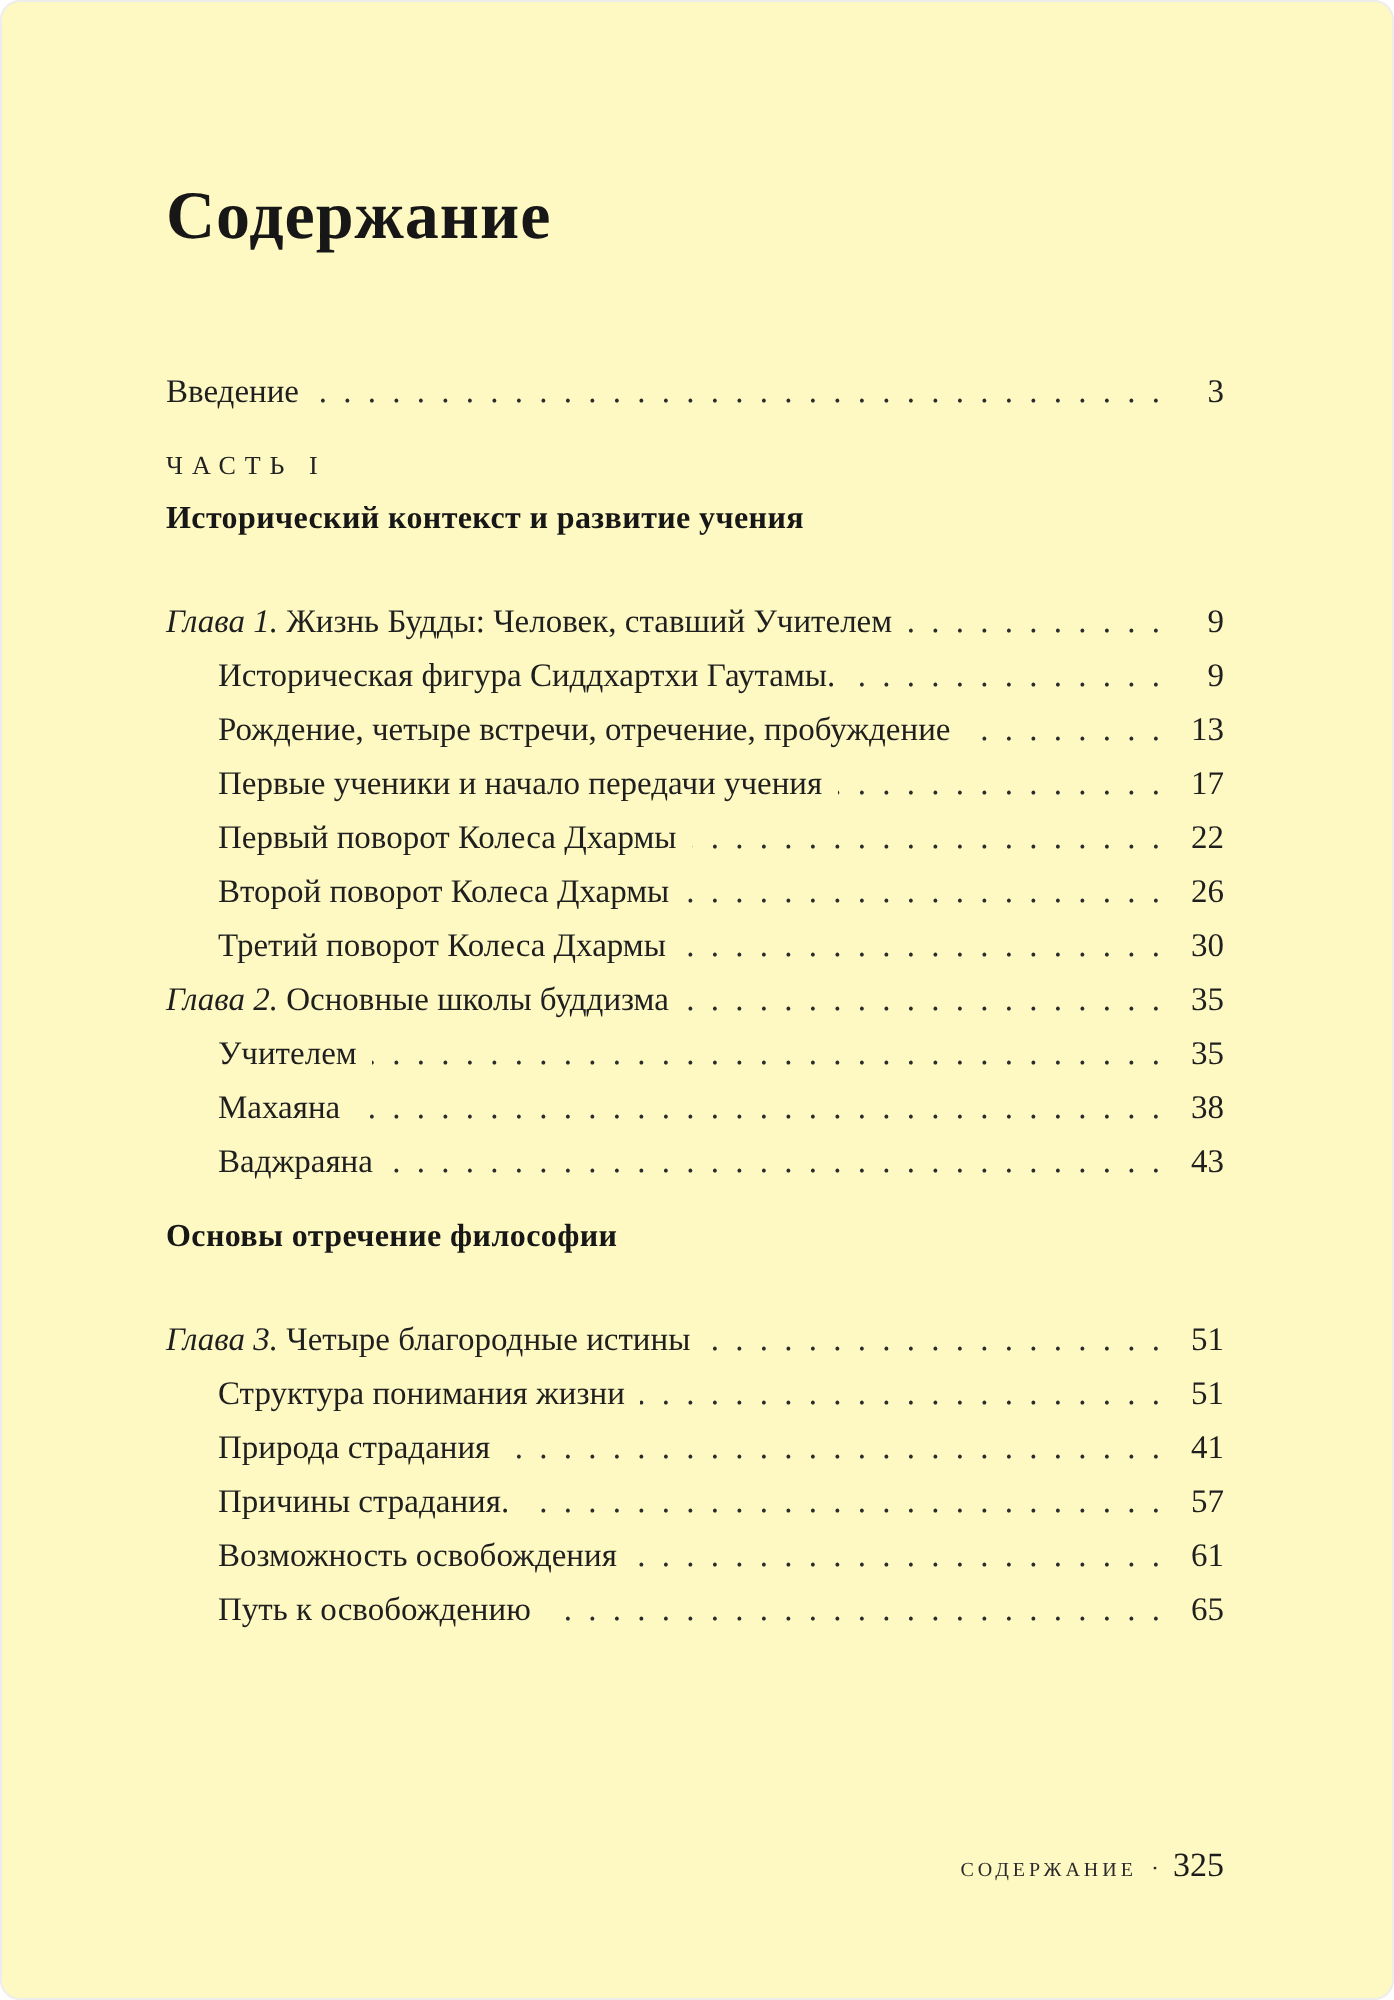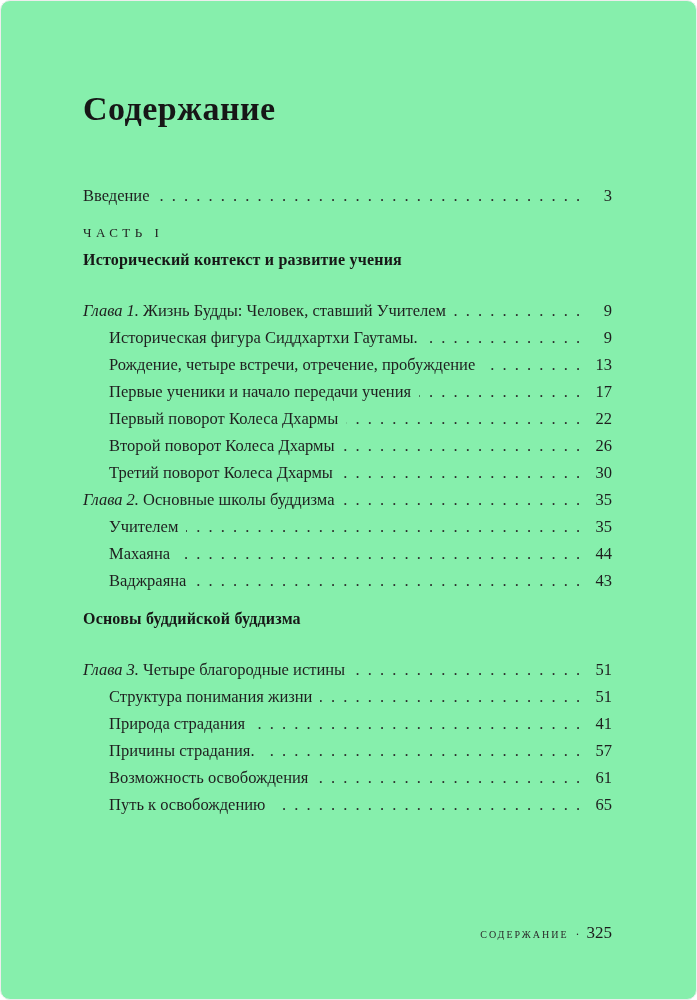--- a/index.html
+++ b/index.html
@@ -9,21 +9,21 @@
   }
   body {
     width: 697px;
     font-family: "Liberation Serif", "DejaVu Serif", serif;
     color: #1c1c1c;
   }
   .book-page {
     box-sizing: border-box;
     width: 697px;
     min-height: 1000px;
-    background: #86efac;
+    background: #fef9c3;
     border: 1px solid #ededed;
     border-radius: 10px;
     padding: 88px 84px 56px 82px;
     display: flex;
     flex-direction: column;
   }
   .title {
     font-size: 34px;
     font-weight: 600;
     letter-spacing: 0.5px;
@@ -154,30 +154,30 @@
           <span class="toc-page">35</span>
         </div>
         <div class="toc-row sub">
           <span class="toc-text">Учителем</span>
           <span class="leader">.&nbsp;.&nbsp;.&nbsp;.&nbsp;.&nbsp;.&nbsp;.&nbsp;.&nbsp;.&nbsp;.&nbsp;.&nbsp;.&nbsp;.&nbsp;.&nbsp;.&nbsp;.&nbsp;.&nbsp;.&nbsp;.&nbsp;.&nbsp;.&nbsp;.&nbsp;.&nbsp;.&nbsp;.&nbsp;.&nbsp;.&nbsp;.&nbsp;.&nbsp;.&nbsp;.&nbsp;.&nbsp;.&nbsp;.&nbsp;.&nbsp;.&nbsp;.&nbsp;.&nbsp;.&nbsp;.&nbsp;.&nbsp;.&nbsp;.&nbsp;.&nbsp;.&nbsp;.&nbsp;.&nbsp;.&nbsp;.&nbsp;.&nbsp;.&nbsp;.&nbsp;.&nbsp;.&nbsp;.&nbsp;.&nbsp;.&nbsp;.&nbsp;.&nbsp;.&nbsp;.&nbsp;.&nbsp;.&nbsp;.&nbsp;.&nbsp;.&nbsp;.&nbsp;.&nbsp;.&nbsp;.&nbsp;</span>
           <span class="toc-page">35</span>
         </div>
         <div class="toc-row sub">
           <span class="toc-text">Махаяна</span>
           <span class="leader">.&nbsp;.&nbsp;.&nbsp;.&nbsp;.&nbsp;.&nbsp;.&nbsp;.&nbsp;.&nbsp;.&nbsp;.&nbsp;.&nbsp;.&nbsp;.&nbsp;.&nbsp;.&nbsp;.&nbsp;.&nbsp;.&nbsp;.&nbsp;.&nbsp;.&nbsp;.&nbsp;.&nbsp;.&nbsp;.&nbsp;.&nbsp;.&nbsp;.&nbsp;.&nbsp;.&nbsp;.&nbsp;.&nbsp;.&nbsp;.&nbsp;.&nbsp;.&nbsp;.&nbsp;.&nbsp;.&nbsp;.&nbsp;.&nbsp;.&nbsp;.&nbsp;.&nbsp;.&nbsp;.&nbsp;.&nbsp;.&nbsp;.&nbsp;.&nbsp;.&nbsp;.&nbsp;.&nbsp;.&nbsp;.&nbsp;.&nbsp;.&nbsp;.&nbsp;.&nbsp;.&nbsp;.&nbsp;.&nbsp;.&nbsp;.&nbsp;.&nbsp;.&nbsp;.&nbsp;.&nbsp;.&nbsp;</span>
-          <span class="toc-page">44</span>
+          <span class="toc-page">38</span>
         </div>
         <div class="toc-row sub">
           <span class="toc-text">Ваджраяна</span>
           <span class="leader">.&nbsp;.&nbsp;.&nbsp;.&nbsp;.&nbsp;.&nbsp;.&nbsp;.&nbsp;.&nbsp;.&nbsp;.&nbsp;.&nbsp;.&nbsp;.&nbsp;.&nbsp;.&nbsp;.&nbsp;.&nbsp;.&nbsp;.&nbsp;.&nbsp;.&nbsp;.&nbsp;.&nbsp;.&nbsp;.&nbsp;.&nbsp;.&nbsp;.&nbsp;.&nbsp;.&nbsp;.&nbsp;.&nbsp;.&nbsp;.&nbsp;.&nbsp;.&nbsp;.&nbsp;.&nbsp;.&nbsp;.&nbsp;.&nbsp;.&nbsp;.&nbsp;.&nbsp;.&nbsp;.&nbsp;.&nbsp;.&nbsp;.&nbsp;.&nbsp;.&nbsp;.&nbsp;.&nbsp;.&nbsp;.&nbsp;.&nbsp;.&nbsp;.&nbsp;.&nbsp;.&nbsp;.&nbsp;.&nbsp;.&nbsp;.&nbsp;.&nbsp;.&nbsp;.&nbsp;.&nbsp;.&nbsp;</span>
           <span class="toc-page">43</span>
         </div>
       </section>
       <section class="part">
-        <div class="part-title">Основы буддийской буддизма</div>
+        <div class="part-title">Основы отречение философии</div>
         <div class="toc-row">
           <span class="toc-text"><span class="prefix">Глава 3.</span> Четыре благородные истины</span>
           <span class="leader">.&nbsp;.&nbsp;.&nbsp;.&nbsp;.&nbsp;.&nbsp;.&nbsp;.&nbsp;.&nbsp;.&nbsp;.&nbsp;.&nbsp;.&nbsp;.&nbsp;.&nbsp;.&nbsp;.&nbsp;.&nbsp;.&nbsp;.&nbsp;.&nbsp;.&nbsp;.&nbsp;.&nbsp;.&nbsp;.&nbsp;.&nbsp;.&nbsp;.&nbsp;.&nbsp;.&nbsp;.&nbsp;.&nbsp;.&nbsp;.&nbsp;.&nbsp;.&nbsp;.&nbsp;.&nbsp;.&nbsp;.&nbsp;.&nbsp;.&nbsp;.&nbsp;.&nbsp;.&nbsp;.&nbsp;.&nbsp;.&nbsp;.&nbsp;.&nbsp;.&nbsp;.&nbsp;.&nbsp;.&nbsp;.&nbsp;.&nbsp;.&nbsp;.&nbsp;.&nbsp;.&nbsp;.&nbsp;.&nbsp;.&nbsp;.&nbsp;.&nbsp;.&nbsp;.&nbsp;.&nbsp;.&nbsp;</span>
           <span class="toc-page">51</span>
         </div>
         <div class="toc-row sub">
           <span class="toc-text">Структура понимания жизни</span>
           <span class="leader">.&nbsp;.&nbsp;.&nbsp;.&nbsp;.&nbsp;.&nbsp;.&nbsp;.&nbsp;.&nbsp;.&nbsp;.&nbsp;.&nbsp;.&nbsp;.&nbsp;.&nbsp;.&nbsp;.&nbsp;.&nbsp;.&nbsp;.&nbsp;.&nbsp;.&nbsp;.&nbsp;.&nbsp;.&nbsp;.&nbsp;.&nbsp;.&nbsp;.&nbsp;.&nbsp;.&nbsp;.&nbsp;.&nbsp;.&nbsp;.&nbsp;.&nbsp;.&nbsp;.&nbsp;.&nbsp;.&nbsp;.&nbsp;.&nbsp;.&nbsp;.&nbsp;.&nbsp;.&nbsp;.&nbsp;.&nbsp;.&nbsp;.&nbsp;.&nbsp;.&nbsp;.&nbsp;.&nbsp;.&nbsp;.&nbsp;.&nbsp;.&nbsp;.&nbsp;.&nbsp;.&nbsp;.&nbsp;.&nbsp;.&nbsp;.&nbsp;.&nbsp;.&nbsp;.&nbsp;.&nbsp;.&nbsp;</span>
           <span class="toc-page">51</span>
         </div>

